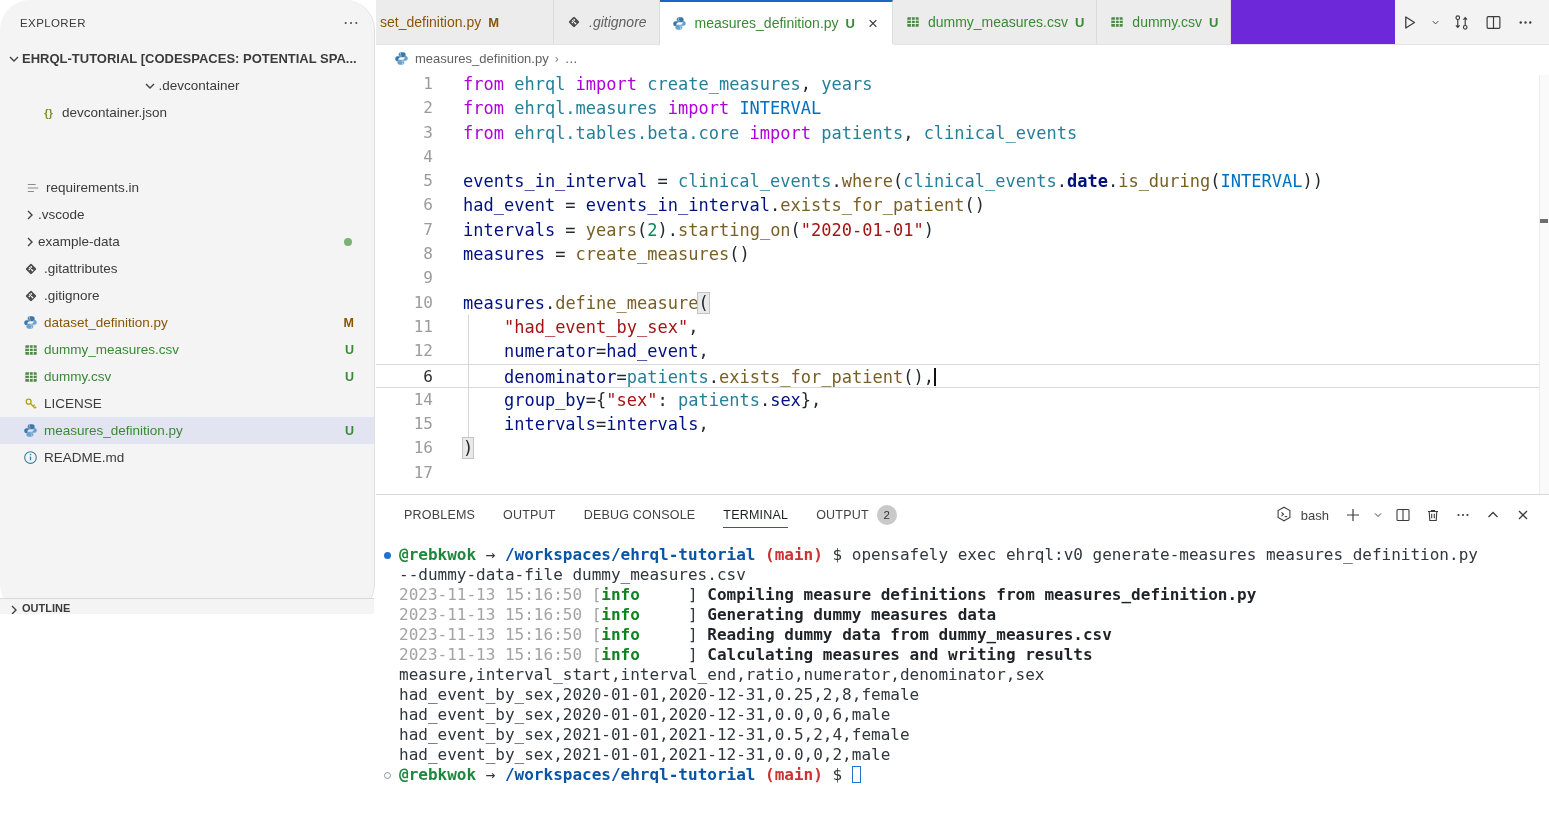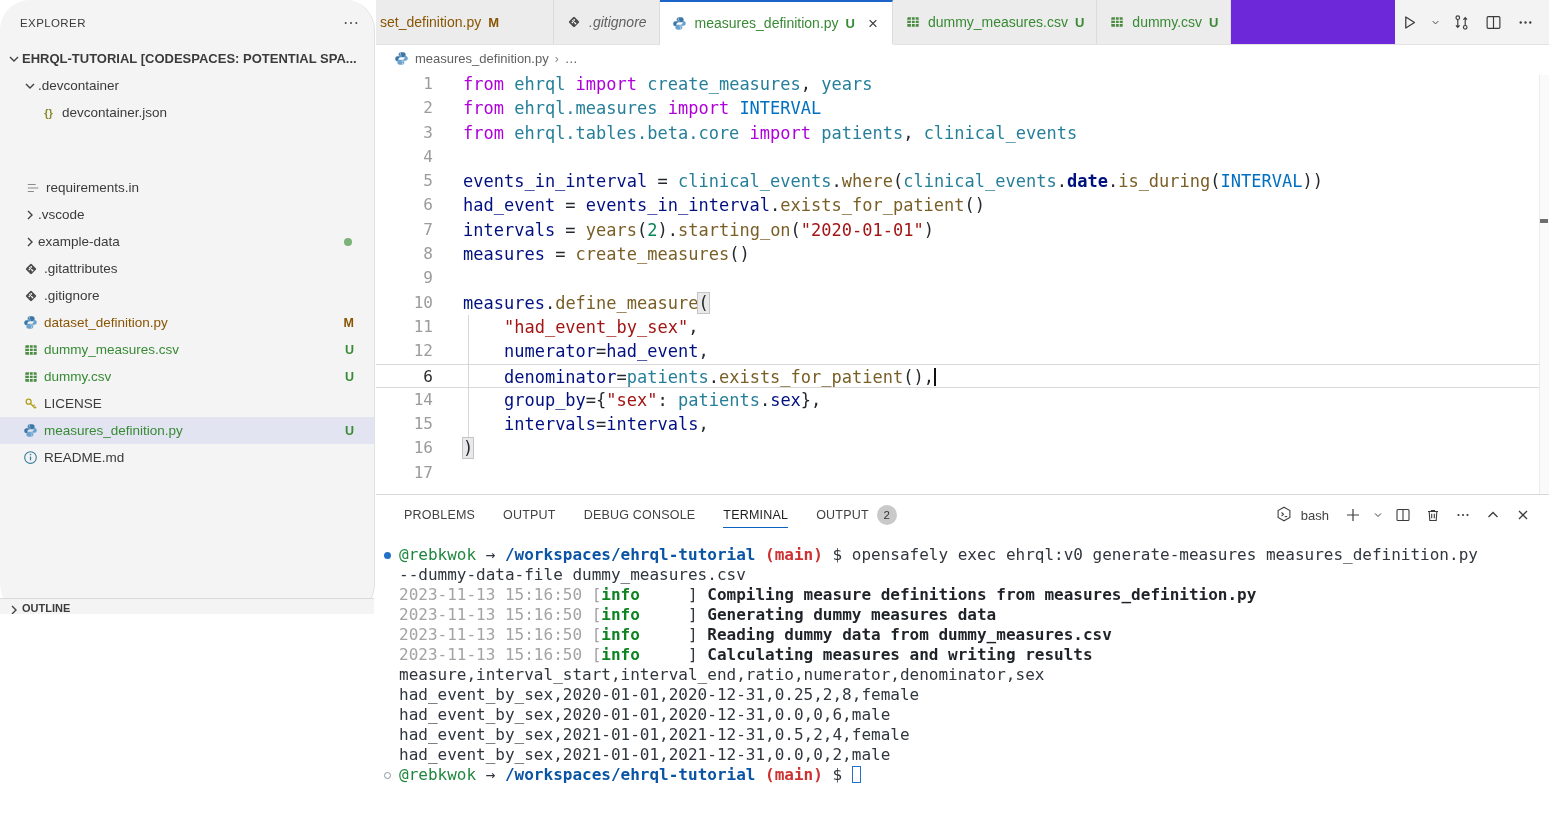--- a/index.html
+++ b/index.html
@@ -86,21 +86,21 @@
   .ptab.active::after{content:"";position:absolute;left:0;right:0;bottom:7px;height:1.5px;background:#0b62c5}
   .pbadge{width:20px;height:20px;border-radius:50%;background:#c9c9c9;color:#333;font-size:11.5px;
           display:flex;align-items:center;justify-content:center}
   .panel-actions{margin-left:auto;display:flex;align-items:center;gap:2px;color:#3c3c3c}
   .shell-chip{display:flex;align-items:center;gap:9px;font-size:13px;color:#424242;margin-right:8px;cursor:pointer}
   .terminal{position:absolute;left:0;top:40px;right:0;bottom:0;padding:10px 0 0 5px;
             font-family:"DejaVu Sans Mono",monospace;font-size:16px;overflow:hidden;cursor:text}
   .tline{position:relative;padding-left:18px;height:20px;line-height:20px;white-space:pre;color:#30363d}
   .tdot{position:absolute;left:3px;top:7px;width:7px;height:7px;border-radius:50%;background:#2472c8}
   .tdot.open{background:transparent;border:1px solid #8c959f}
-  .s-user{color:#1f873d;font-weight:normal}
+  .s-user{color:#1f873d;font-weight:bold}
   .s-path{color:#0a54a5;font-weight:bold}
   .s-branch{color:#cd3131;font-weight:bold}
   .s-ts{color:#a3a3a3}
   .s-info{color:#0e8420;font-weight:bold}
   .s-msg{color:#1f2328;font-weight:bold}
   .s-cmd,.s-plain,.s-out{color:#30363d}
   .s-cursor{display:inline-block;width:9px;height:17px;border:1.5px solid #2472c8;vertical-align:-3px}
 </style>
 </head>
 <body>
@@ -112,21 +112,21 @@
   </div>
   <div class="tree" id="file-tree">
       <div class="trow" style="padding-left: 6px; text-align: right;">
         <span class="twisty">
           <svg width="16" height="16" viewBox="0 0 16 16">
             <path d="M4 6l4 4 4-4" fill="none" stroke="#424242" stroke-width="1.4"></path>
           </svg>
         </span>
         <span class="lbl bold">EHRQL-TUTORIAL [CODESPACES: POTENTIAL SPA...</span>
       </div>
-      <div class="trow" style="padding-left: 22px;">
+      <div class="trow" style="padding-left: 22px; justify-content: center;">
         <span class="twisty">
           <svg width="16" height="16" viewBox="0 0 16 16">
             <path d="M4 6l4 4 4-4" fill="none" stroke="#424242" stroke-width="1.4"></path>
           </svg>
         </span>
         <span class="lbl">.devcontainer</span>
       </div>
       <div class="trow" style="padding-left: 40px;">
         <span class="ficon">
           <span class="json-glyph">{}</span>

